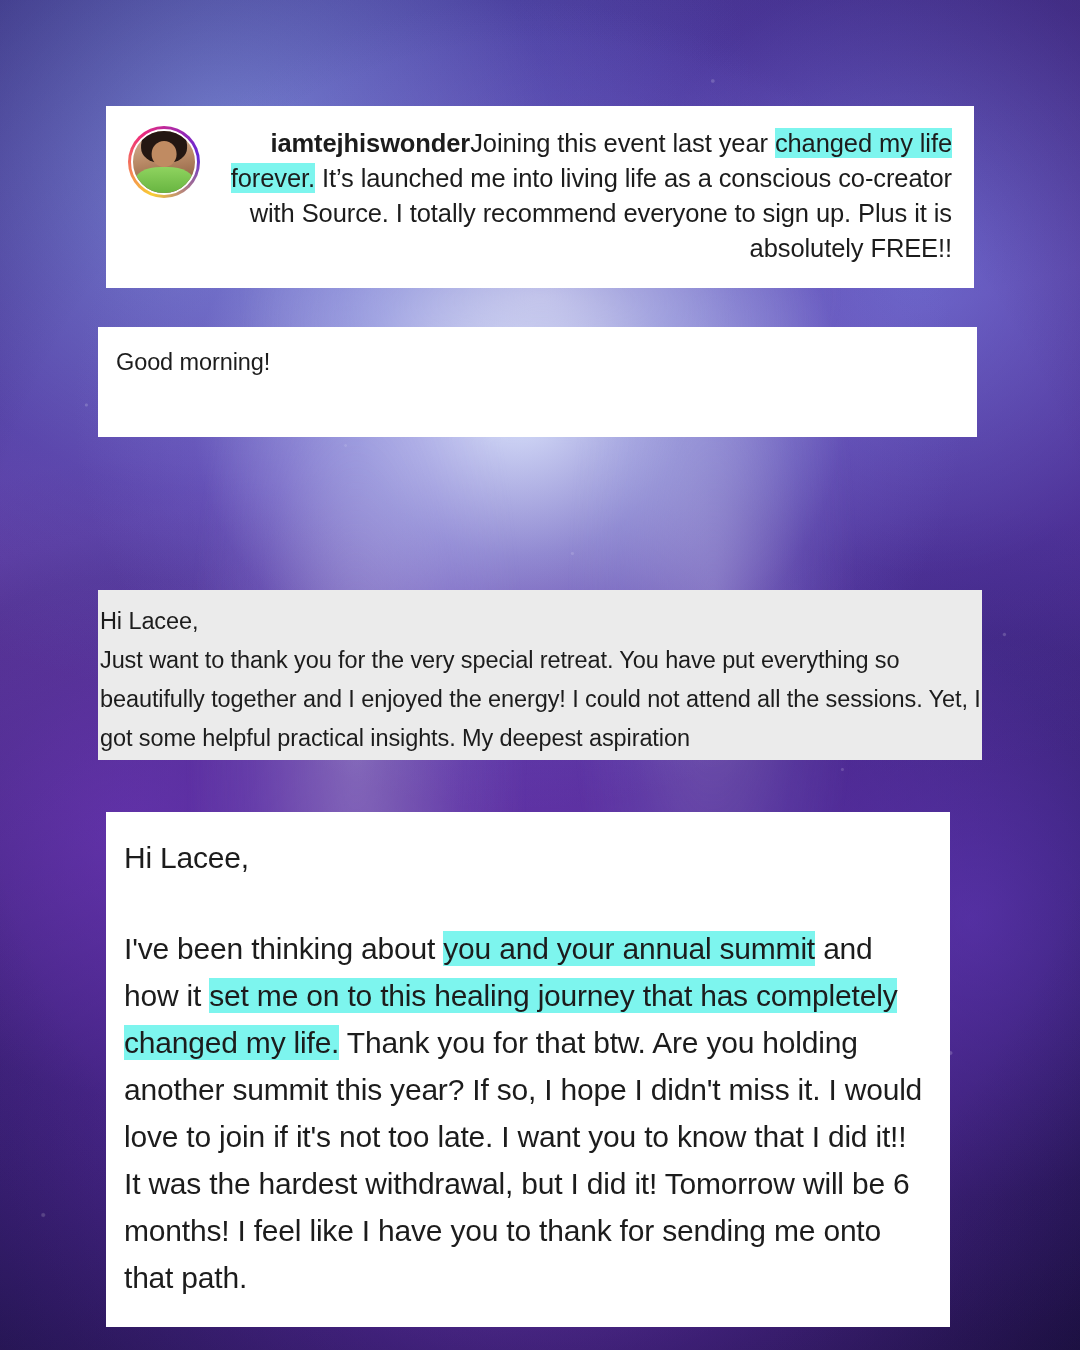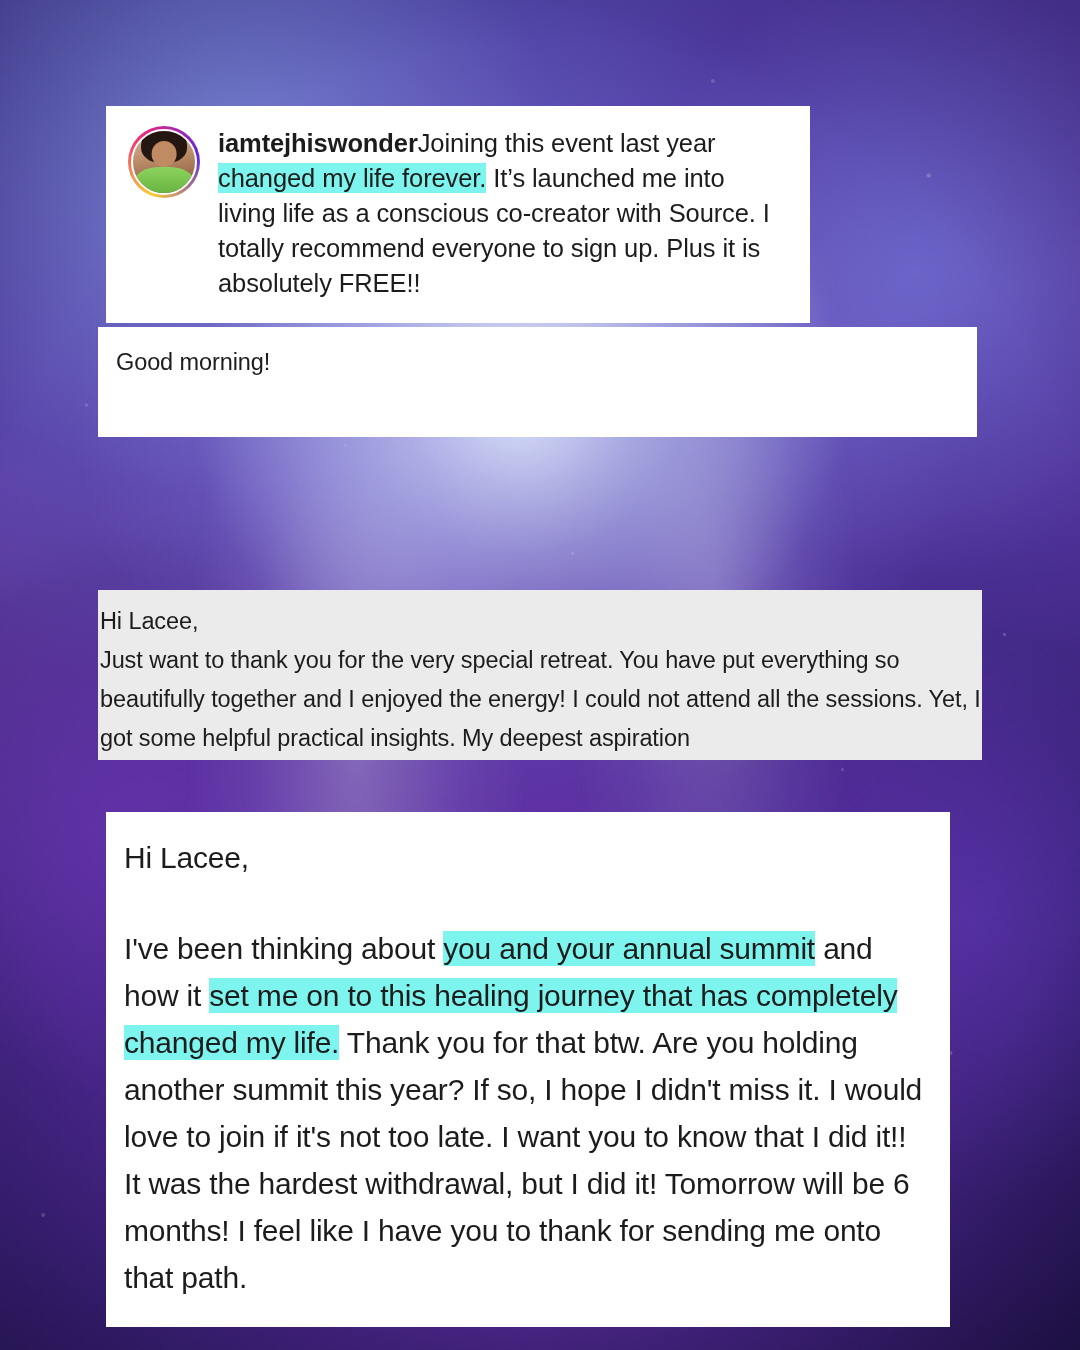--- a/index.html
+++ b/index.html
@@ -75,26 +75,27 @@
   .card {
     position: absolute;
     box-sizing: border-box;
     color: #1c1c1c;
   }
 
   
   #card-ig {
     left: 106px;
     top: 106px;
-    width: 704px;
+    width: 868px;
     background: #ffffff;
     padding: 20px 22px 22px 22px;
     display: flex;
     gap: 18px;
     align-items: flex-start;
+    text-align: right;
   }
   .avatar-ring {
     flex: 0 0 auto;
     width: 72px;
     height: 72px;
     border-radius: 50%;
     padding: 3px;
     box-sizing: border-box;
     background: conic-gradient(from 200deg, #f9ce34, #ee2a7b, #6228d7, #f9ce34);
   }

